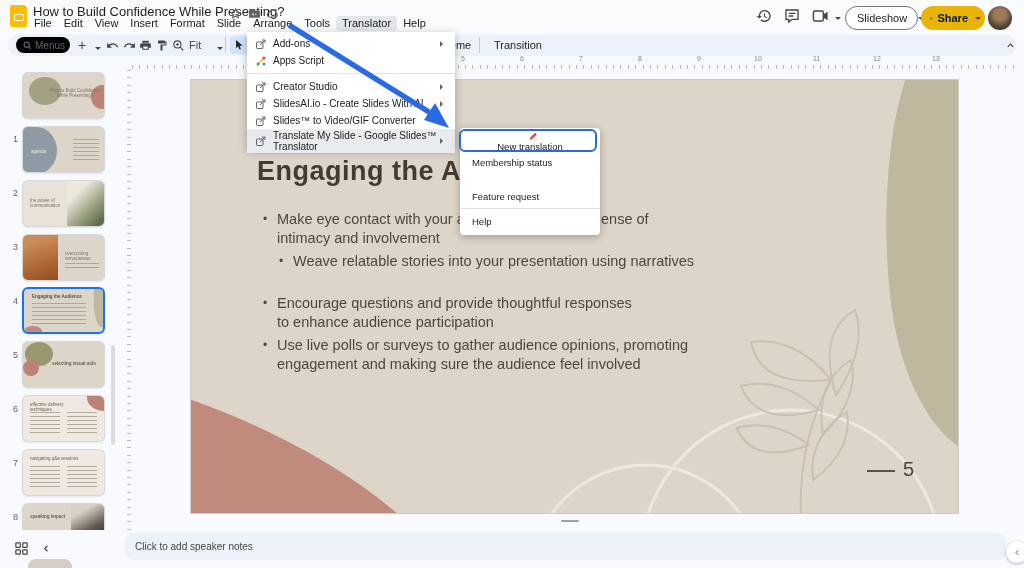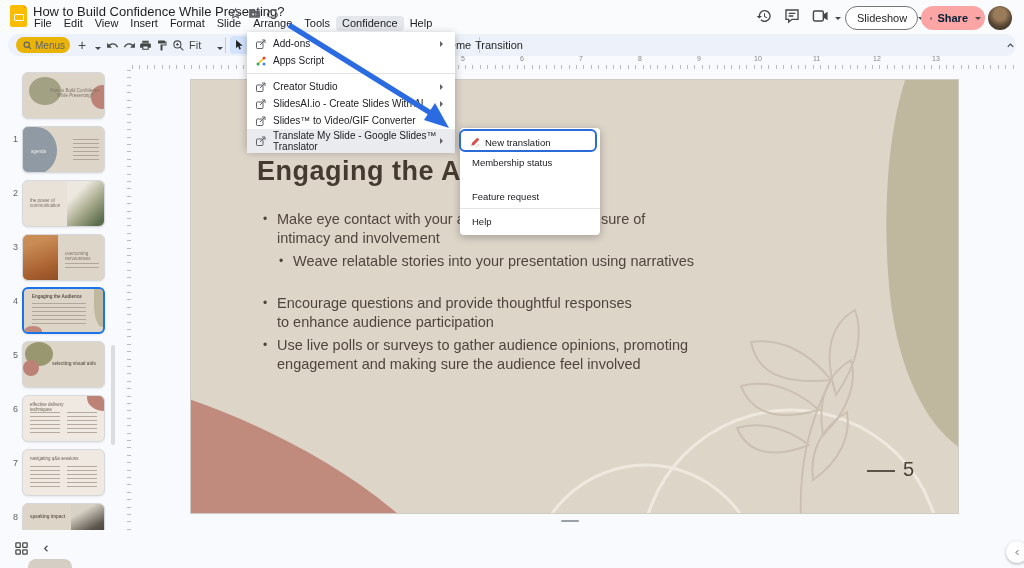--- a/index.html
+++ b/index.html
@@ -15,28 +15,28 @@
   .logo:after{content:"";position:absolute;left:4px;top:9px;width:8px;height:5px;border:1.5px solid #fff;border-radius:1px;}
   .doctitle{left:33px;top:4px;font-size:13px;color:#1f1f1f;white-space:nowrap;}
   .hdr-ic{top:7px;color:#5f6368;}
   #menubar{left:28px;top:16px;height:15px;display:flex;font-size:11px;color:#202124;}
   #menubar span{padding:1px 6px;border-radius:4px;cursor:default;}
   #menubar span.active{background:#e3e6ea;}
   .pillbtn{top:6px;height:24px;border-radius:12px;display:flex;align-items:center;box-sizing:border-box;font-size:11px;}
   #slideshow-btn{left:845px;width:73px;border:1px solid #747775;background:#fff;color:#1f1f1f;}
   #slideshow-btn .lbl{padding:0 8px 0 11px;}
   #slideshow-btn .sep{width:1px;height:22px;background:#747775;}
-  #share-btn{left:921px;width:64px;background:#fca5a5;color:#001d35;font-weight:bold;}
+  #share-btn{left:921px;width:64px;background:#eab308;color:#001d35;font-weight:bold;}
   .caret{width:0;height:0;border:3.5px solid transparent;border-top-color:#444746;margin:3px 4px 0 3px;}
   #avatar{left:988px;top:6px;width:24px;height:24px;border-radius:50%;
     background:radial-gradient(circle at 50% 35%,#9a7b5a 0 30%,#574634 60%,#32291f);}
   
   #toolbar{left:8px;top:34px;width:1008px;height:22px;background:#edf2fa;border-radius:11px;}
   .tb{position:absolute;top:0;height:22px;display:flex;align-items:center;color:#444746;font-size:11px;}
-  #menus-pill{left:8px;top:3px;width:54px;height:16px;background:#eab308;border-radius:8px;
+  #menus-pill{left:8px;top:3px;width:54px;height:16px;background:#000000;border-radius:8px;
      display:flex;align-items:center;font-size:10px;color:#5f6368;}
   .tdiv{position:absolute;top:3px;width:1px;height:16px;background:#c6cace;}
   #cursor-pill{left:222px;top:2px;width:18px;height:18px;background:#d3e3fd;border-radius:4px;
      display:flex;align-items:center;justify-content:center;}
   
   #hruler{left:132px;top:57px;width:885px;height:12px;}
   #hruler .ticks{position:absolute;left:0;bottom:0;width:100%;height:4px;
      background:repeating-linear-gradient(90deg,#b6bcc2 0 1px,transparent 1px 7.4px);}
   #hruler .num{position:absolute;top:-2px;font-size:7px;color:#80868b;}
   #vruler{left:121px;top:70px;width:10px;height:460px;}
@@ -108,21 +108,21 @@
   </div>
   <div id="menubar" class="abs">
     <span>File</span>
     <span>Edit</span>
     <span>View</span>
     <span>Insert</span>
     <span>Format</span>
     <span>Slide</span>
     <span>Arrange</span>
     <span>Tools</span>
-    <span class="active">Confidence</span>
+    <span class="active">Translator</span>
     <span>Help</span>
   </div>
   <div class="abs" style="left:756px;top:8px;">
     <svg width="16" height="16" viewBox="0 0 24 24">
         <path fill="#444746" d="M13 3a9 9 0 0 0-9 9H1l3.9 3.9L9 12H6a7 7 0 1 1 2.1 5l-1.4 1.4A9 9 0 1 0 13 3zm-1 5v5l4.2 2.5.8-1.2-3.5-2.1V8z"></path>
       </svg>
   </div>
   <div class="abs" style="left:784px;top:8px;">
     <svg width="16" height="16" viewBox="0 0 24 24">
         <path fill="none" stroke="#444746" stroke-width="2" d="M21 3H3v14h4v4l5-4h9zM7 8h10M7 12h7"></path>
@@ -194,21 +194,21 @@
   <div class="tdiv" style="left:217px;"></div>
   <div id="cursor-pill" class="abs">
     <svg width="10" height="12" viewBox="0 0 24 28">
         <path fill="#1f1f1f" d="M5 2v20l5-5 3 8 3.5-1.5L13.5 16H21z"></path>
       </svg>
   </div>
   <div class="tb" style="left:429px;color:#1f1f1f;">
     <span>Theme</span>
   </div>
   <div class="tdiv" style="left:471px;"></div>
-  <div class="tb" style="left:467px;color:#1f1f1f;text-align:center;">
+  <div class="tb" style="left:486px;color:#1f1f1f;text-align:center;">
     <span>Transition</span>
   </div>
   <div class="tb" style="left:997px;">
     <svg width="11" height="11" viewBox="0 0 24 24">
         <path fill="none" stroke="#444746" stroke-width="2.5" d="M6 15l6-6 6 6"></path>
       </svg>
   </div>
 </div>
 
 <div id="hruler" class="abs">
@@ -307,21 +307,21 @@
       <path d="M628 330 C600 305 572 300 550 306 C560 332 585 342 628 330 Z"></path>
       <path d="M618 365 C592 345 566 342 546 348 C556 372 580 380 618 365 Z"></path>
       <path d="M645 315 C668 282 672 252 664 230 C640 244 632 272 645 315 Z"></path>
       <path d="M632 355 C658 330 666 302 660 280 C636 294 626 320 632 355 Z"></path>
       <path d="M622 400 C650 380 660 355 656 332 C632 346 618 370 622 400 Z"></path>
     </g>
   </svg>
   <div id="slide-title">Engaging the Au</div>
 
   <div class="bline" style="top:131px;"><span class="bd">•</span><span>Make eye contact with your a</span></div>
-  <div class="bline" style="top:131px;left:410px;"><span>sure of</span></div>
+  <div class="bline" style="top:131px;left:410px;"><span>ense of</span></div>
   <div class="bline cont" style="top:150px;"><span>intimacy and involvement</span></div>
 
   <div class="bline" style="top:173px;margin-left:16px;"><span class="bd">•</span><span>Weave relatable stories into your presentation using narratives</span></div>
 
   <div class="bline" style="top:215px;"><span class="bd">•</span><span>Encourage questions and provide thoughtful responses</span></div>
   <div class="bline cont" style="top:234px;"><span>to enhance audience participation</span></div>
 
   <div class="bline cont" style="top:276px;"><span>engagement and making sure the audience feel involved</span></div>
   <div class="bline" style="top:257px;"><span class="bd">•</span><span>Use live polls or surveys to gather audience opinions, promoting</span></div>
 
@@ -340,20 +340,23 @@
           <rect x="14" y="14" width="7" height="7" rx="1"></rect>
         </g>
       </svg>
   </div>
   <div class="abs gicon" style="left:41px;top:13px;">
     <svg width="11" height="11" viewBox="0 0 24 24">
         <path fill="none" stroke="#444746" stroke-width="2.5" d="M14 6l-6 6 6 6"></path>
       </svg>
   </div>
   <div id="corner-pill"></div>
+  <div id="notesbox">
+    <span>Click to add speaker notes</span>
+  </div>
   <div id="panel-circle">
     <svg width="9" height="9" viewBox="0 0 24 24">
         <path fill="none" stroke="#444746" stroke-width="2.5" d="M14 6l-6 6 6 6"></path>
       </svg>
   </div>
 </div>
 
 <div id="extmenu" class="abs menupanel">
   <div class="mi" style="top:3px;">
     <svg class="ic" viewBox="0 0 24 24">
@@ -410,21 +413,21 @@
           <rect x="3" y="8" width="13" height="13" rx="1.5"></rect>
           <path d="M10 14L20 4M20 4h-6M20 4v6"></path>
         </g>
       </svg>
     <span>Translate My Slide - Google Slides™ Translator</span>
     <span class="arr"></span>
   </div>
 </div>
 
 <div id="submenu" class="abs menupanel">
-  <div class="mi" style="top:4px;height:20px;">
+  <div class="mi" style="top:4px;height:20px;flex-direction:column;">
     <svg style="margin:0 5px 0 10px;" width="10" height="10" viewBox="0 0 24 24">
         <path fill="#d6544e" d="M3 21l2-7 11-11a2.4 2.4 0 0 1 3.4 0l1.6 1.6a2.4 2.4 0 0 1 0 3.4l-11 11z"></path>
         <circle cx="20" cy="19" r="1.6" fill="#e59892"></circle>
         <circle cx="16" cy="22" r="1.2" fill="#e59892"></circle>
       </svg>
     <span>New translation</span>
   </div>
   <div class="mi" style="top:26px;">
     <span class="pad">Membership status</span>
   </div>

